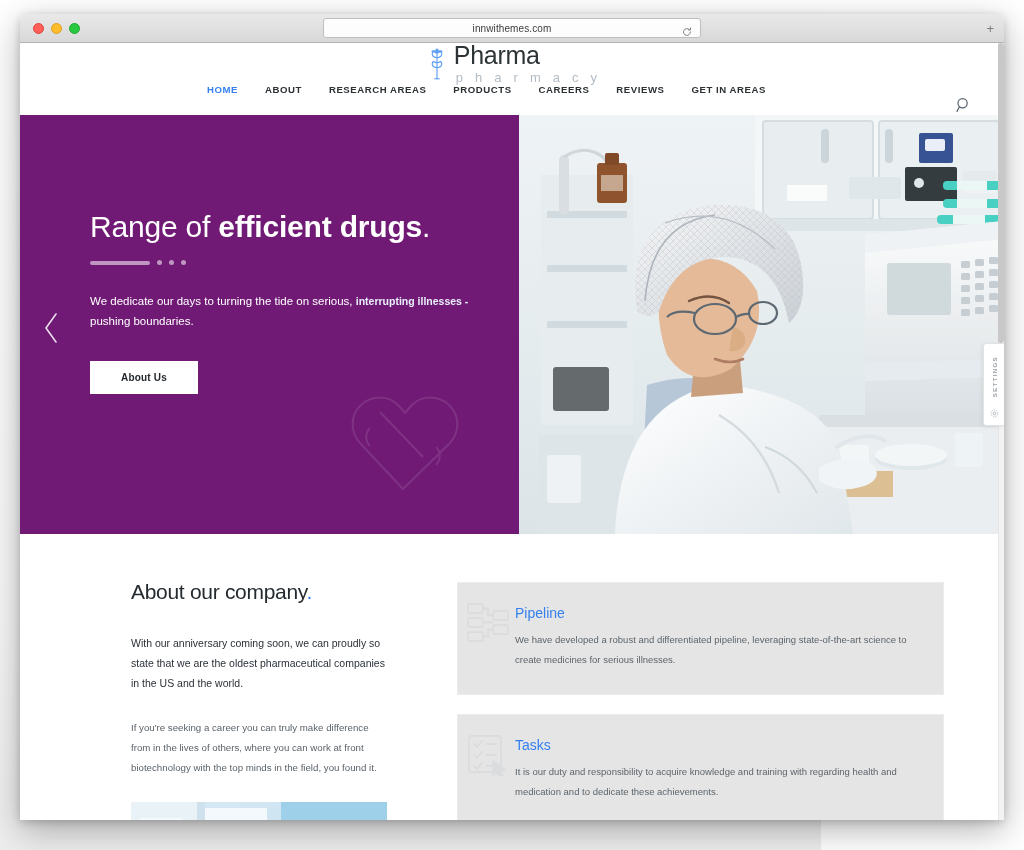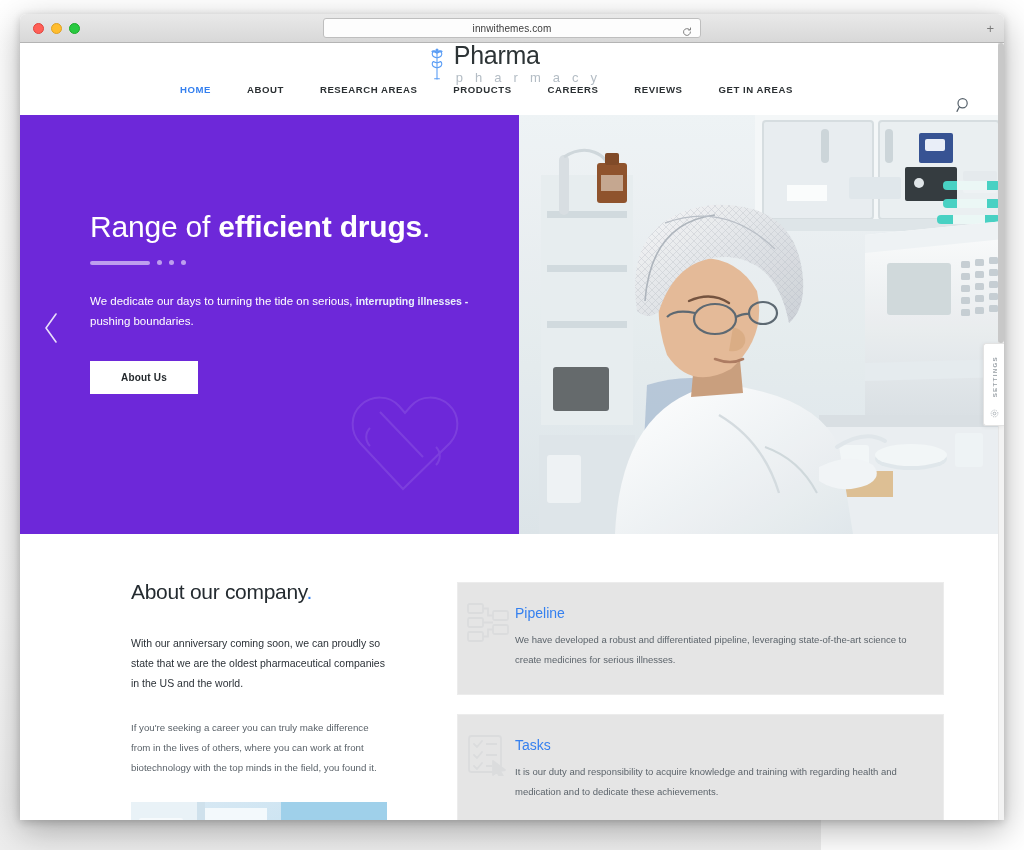--- a/index.html
+++ b/index.html
@@ -123,21 +123,21 @@
     color: #b3bcc4;
     margin-top: 3px;
     margin-left: 2px;
   }
 
   .main-nav {
     margin-left: auto;
     margin-right: auto;
     display: flex;
     align-items: center;
-    gap: 36px;
+    gap: 27px;
     transform: translateX(-26px);
   }
   .nav-item {
     font-size: 9.6px;
     font-weight: bold;
     letter-spacing: .55px;
     color: #2b3033;
     text-decoration: none;
     white-space: nowrap;
     cursor: pointer;
@@ -155,21 +155,21 @@
   
   .hero {
     position: relative;
     height: 419px;
     display: flex;
     overflow: hidden;
   }
   .hero-left {
     position: relative;
     width: 499px;
-    background: #6d28d9;
+    background: #701a75;
     overflow: hidden;
     flex: none;
   }
   .hero-right {
     position: relative;
     flex: 1;
     overflow: hidden;
     background: #e8edee;
   }
 

